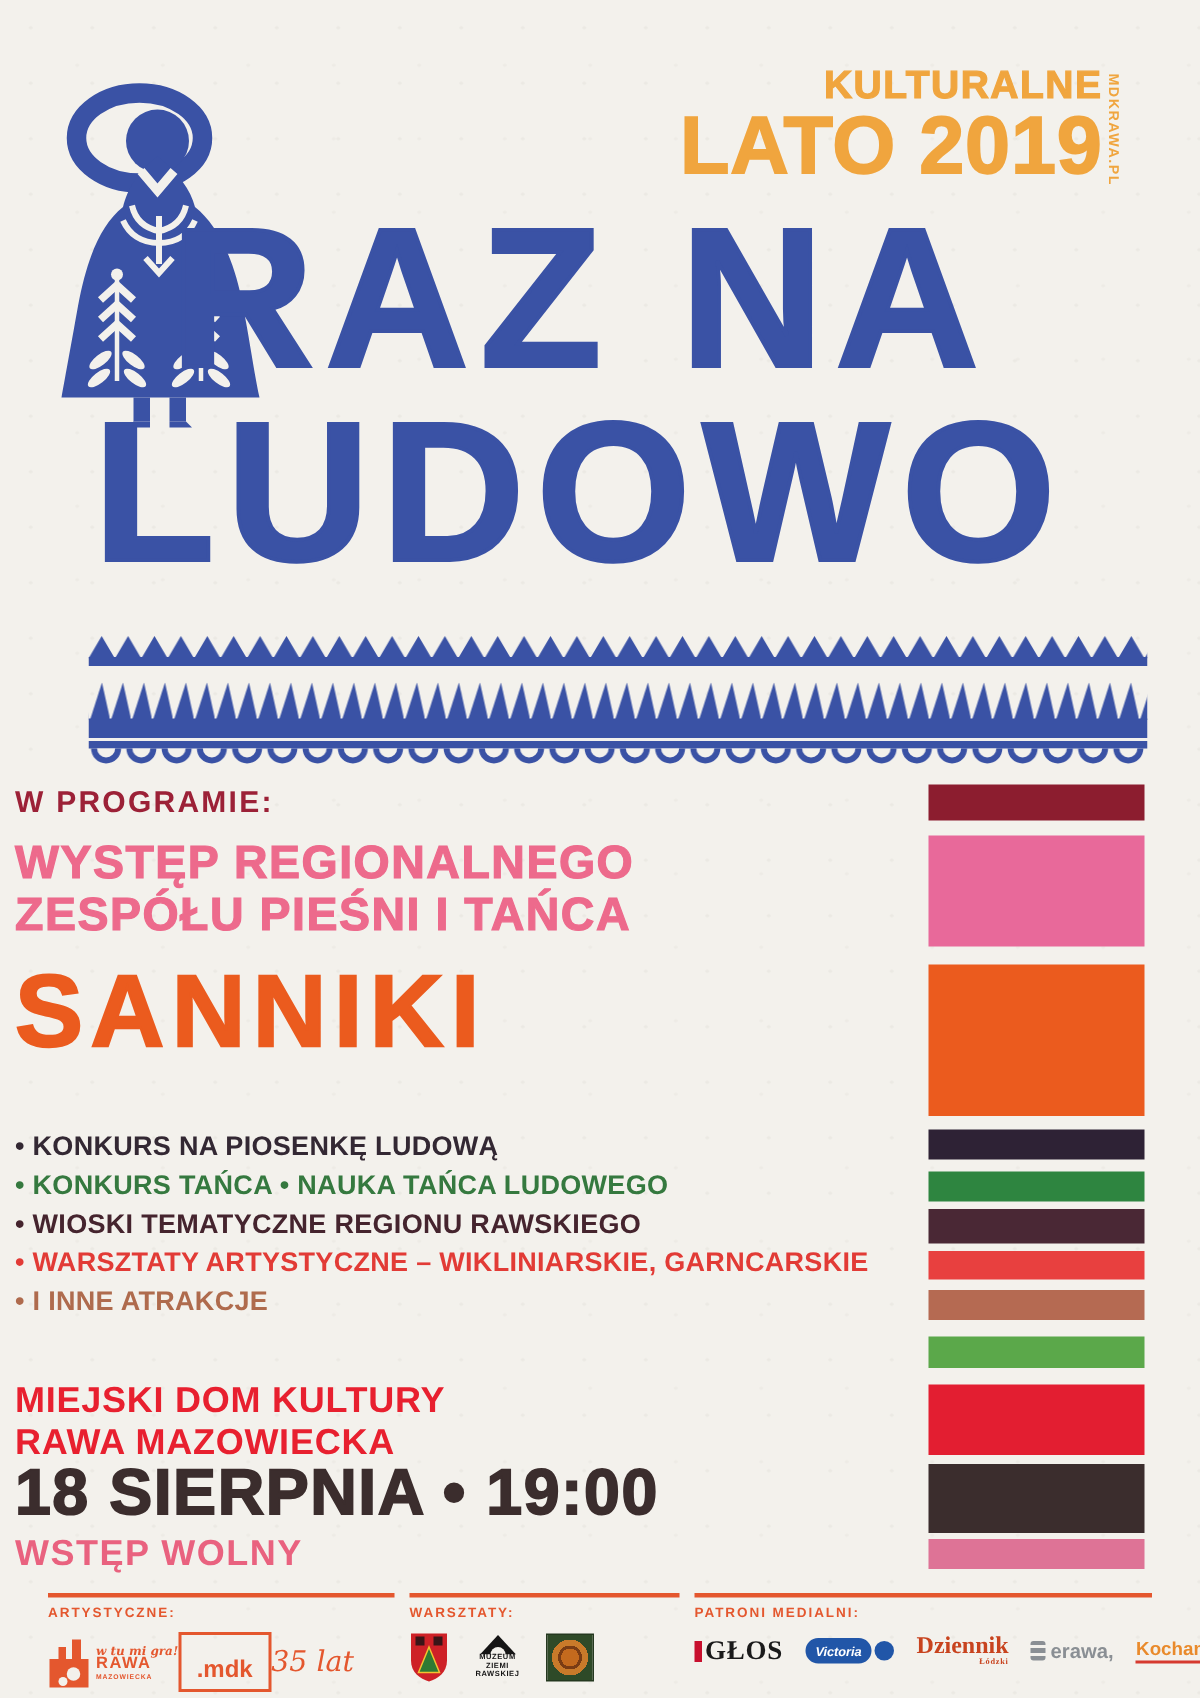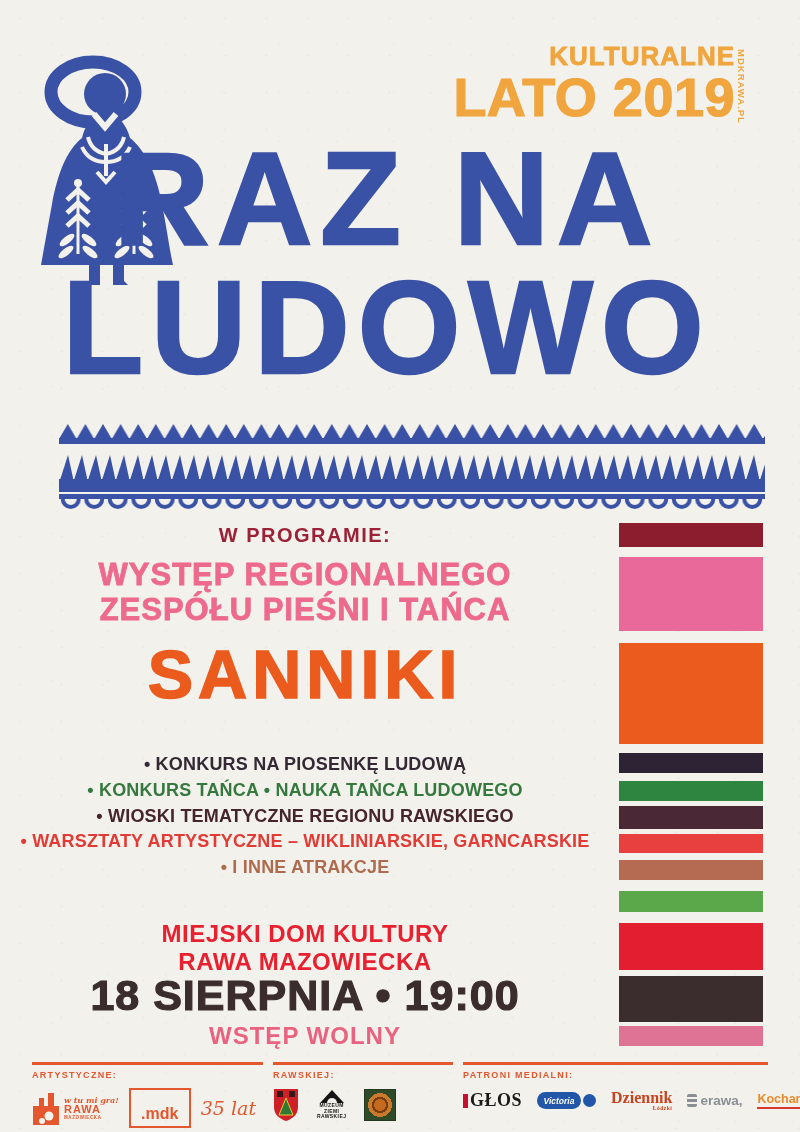--- a/index.html
+++ b/index.html
@@ -21,34 +21,34 @@
   .site-vert { position:absolute; left:736px; top:49px; writing-mode:vertical-rl; font-size:9.5px; letter-spacing:1px; }
   
   .figure { position:absolute; left:33px; top:52px; width:148px; height:235px; }
   
   .title { position:absolute; left:0; right:26px; top:134px; text-align:center;
            font-size:132px; line-height:129px; letter-spacing:8px;
            -webkit-text-stroke:2.5px currentColor; }
   
   .band { position:absolute; left:59px; top:424px; width:706px; height:90px; }
   
-  .rcol { position:absolute; left:10px; right:200px; text-align:center; }
+  .rcol { position:absolute; left:10px; right:200px; text-align:left; }
   .heading   { top:524px; font-size:20px; letter-spacing:1.5px; }
   .subtitle  { top:557px; font-size:31px; line-height:35px; letter-spacing:1px; -webkit-text-stroke:0.8px currentColor; }
   .group     { top:635px; font-size:68px; letter-spacing:5px; -webkit-text-stroke:1.6px currentColor; }
   .bullets   { top:752px; font-size:18px; line-height:25.8px; letter-spacing:0.2px; }
   .venue     { top:920px; font-size:24px; line-height:27.5px; letter-spacing:0.5px; }
   .datetime  { top:971px; font-size:43px; letter-spacing:1px; -webkit-text-stroke:1.2px currentColor; }
   .admission { top:1022px; font-size:24px; letter-spacing:1px; }
   
   .bar { position:absolute; left:619px; width:144px; }
   
   .footer-sec { position:absolute; top:1062px; border-top:3px solid #E4572E; }
   .sec-label { margin-top:5px; font-size:9px; letter-spacing:1.3px; }
-  .logo-row { display:flex; align-items:center; margin-top:8px; gap:10px; }
+  .logo-row { display:flex; align-items:center; margin-top:8px; gap:0; }
   .rawa-logo { display:flex; align-items:center; gap:4px; }
   .rawa-text { line-height:1.05; }
   .rawa-tag { font-family:"DejaVu Serif", serif; font-style:italic; font-size:8px; }
   .rawa-name { font-size:11px; letter-spacing:1px; }
   .rawa-sub { font-size:4.5px; letter-spacing:0.6px; }
   .mdk-box { width:62px; height:40px; border:2px solid #E4572E; display:flex; align-items:flex-end; justify-content:center; padding-bottom:3px;text-align:right; }
   .mdk-box span { font-size:16px; }
   .years { font-family:"DejaVu Serif", serif; font-style:italic; font-size:19px; font-weight:normal; }
   .museum { display:flex; flex-direction:column; align-items:center; line-height:1.1; }
   .museum .mtxt { font-size:5px; letter-spacing:0.4px; text-align:center; }
@@ -204,21 +204,21 @@
         </div>
       </div>
       <div class="mdk-box">
         <span style="color: rgb(228, 87, 46);">.mdk</span>
       </div>
       <div class="years" style="color: rgb(228, 87, 46);">35 lat</div>
     </div>
   </div>
 
   <div class="footer-sec" style="left:273px;width:180px">
-    <div class="sec-label" style="color: rgb(228, 87, 46);">RAWSKIEJ:</div>
+    <div class="sec-label" style="color: rgb(228, 87, 46);">WARSZTATY:</div>
     <div class="logo-row" style="gap:18px">
       <svg width="26" height="34" viewBox="0 0 26 34">
         <path d="M1,1 h24 v18 c0,8 -6,12 -12,14 c-6,-2 -12,-6 -12,-14 Z" fill="#CE2127"></path>
         <rect x="4" y="3" width="6" height="6" fill="#3A1518"></rect>
         <rect x="16" y="3" width="6" height="6" fill="#3A1518"></rect>
         <polygon points="13,10 20,27 6,27" stroke="#F2C230" stroke-width="1" fill="#2F7A33"></polygon>
       </svg>
       <div class="museum">
         <svg width="24" height="13" viewBox="0 0 24 13">
           <polygon points="12,0 24,13 0,13" fill="#151515"></polygon>

